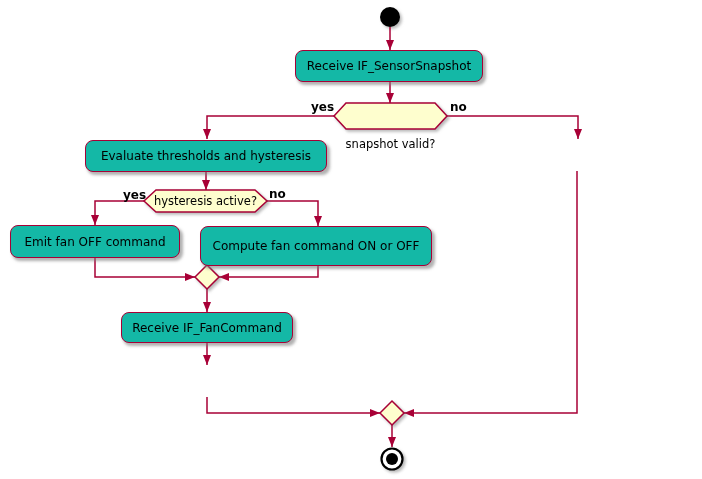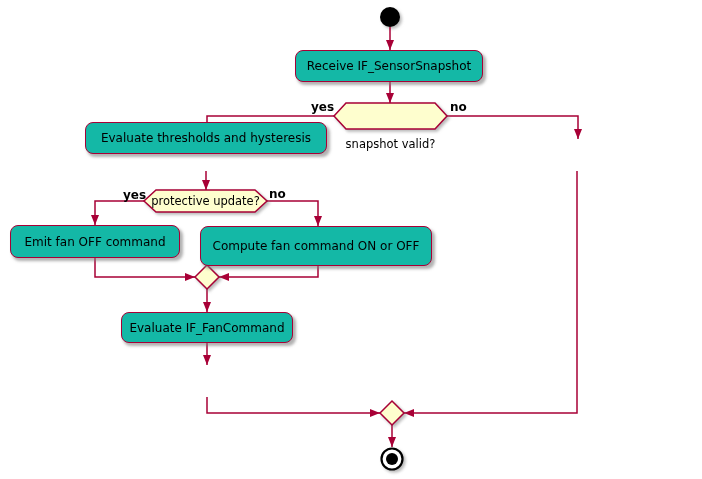--- a/index.html
+++ b/index.html
@@ -108,33 +108,33 @@
 
     <polygon class="node-shape" points="195,277 207,265 219,277 207,289"></polygon>
     <polygon class="node-shape" points="380,413 392,401 404,413 392,425"></polygon>
 
     <circle class="end-outer" cx="392" cy="459" r="10.5"></circle>
     <circle class="end-inner" cx="392" cy="459" r="6"></circle>
   </svg>
 
   <div class="activity" style="left:295px; top:50px; width:188px; height:32px;">Receive IF_SensorSnapshot</div>
 
-  <div class="activity" style="left:85px; top:122px; width:242px; height:32px;">Evaluate thresholds and hysteresis</div>
+  <div class="activity" style="left:85px; top:140px; width:242px; height:32px;">Evaluate thresholds and hysteresis</div>
 
 
   <div class="activity" style="left:10px; top:225px; width:170px; height:33px;">Emit fan OFF command</div>
 
   <div class="activity" style="left:200px; top:226px; width:232px; height:40px;">Compute fan command ON or OFF</div>
 
-  <div class="activity" style="left:121px; top:312px; width:172px; height:31px;">Evaluate IF_FanCommand</div>
+  <div class="activity" style="left:121px; top:312px; width:172px; height:31px;">Receive IF_FanCommand</div>
 
 
   <div class="hex-label" style="left:334px; top:103px; width:113px; height:26px;margin-top:28px;">snapshot valid?</div>
 
-  <div class="hex-label" style="left:144px; top:190px; width:123px; height:22px;">protective update?</div>
+  <div class="hex-label" style="left:144px; top:190px; width:123px; height:22px;">hysteresis active?</div>
 
   <span class="branch-label" style="left:311px; top:100px;">yes</span>
 
   <span class="branch-label" style="left:450px; top:100px;">no</span>
 
   <span class="branch-label" style="left:123px; top:188px;">yes</span>
 
   <span class="branch-label" style="left:269px; top:187px;">no</span>
 
 </div>

